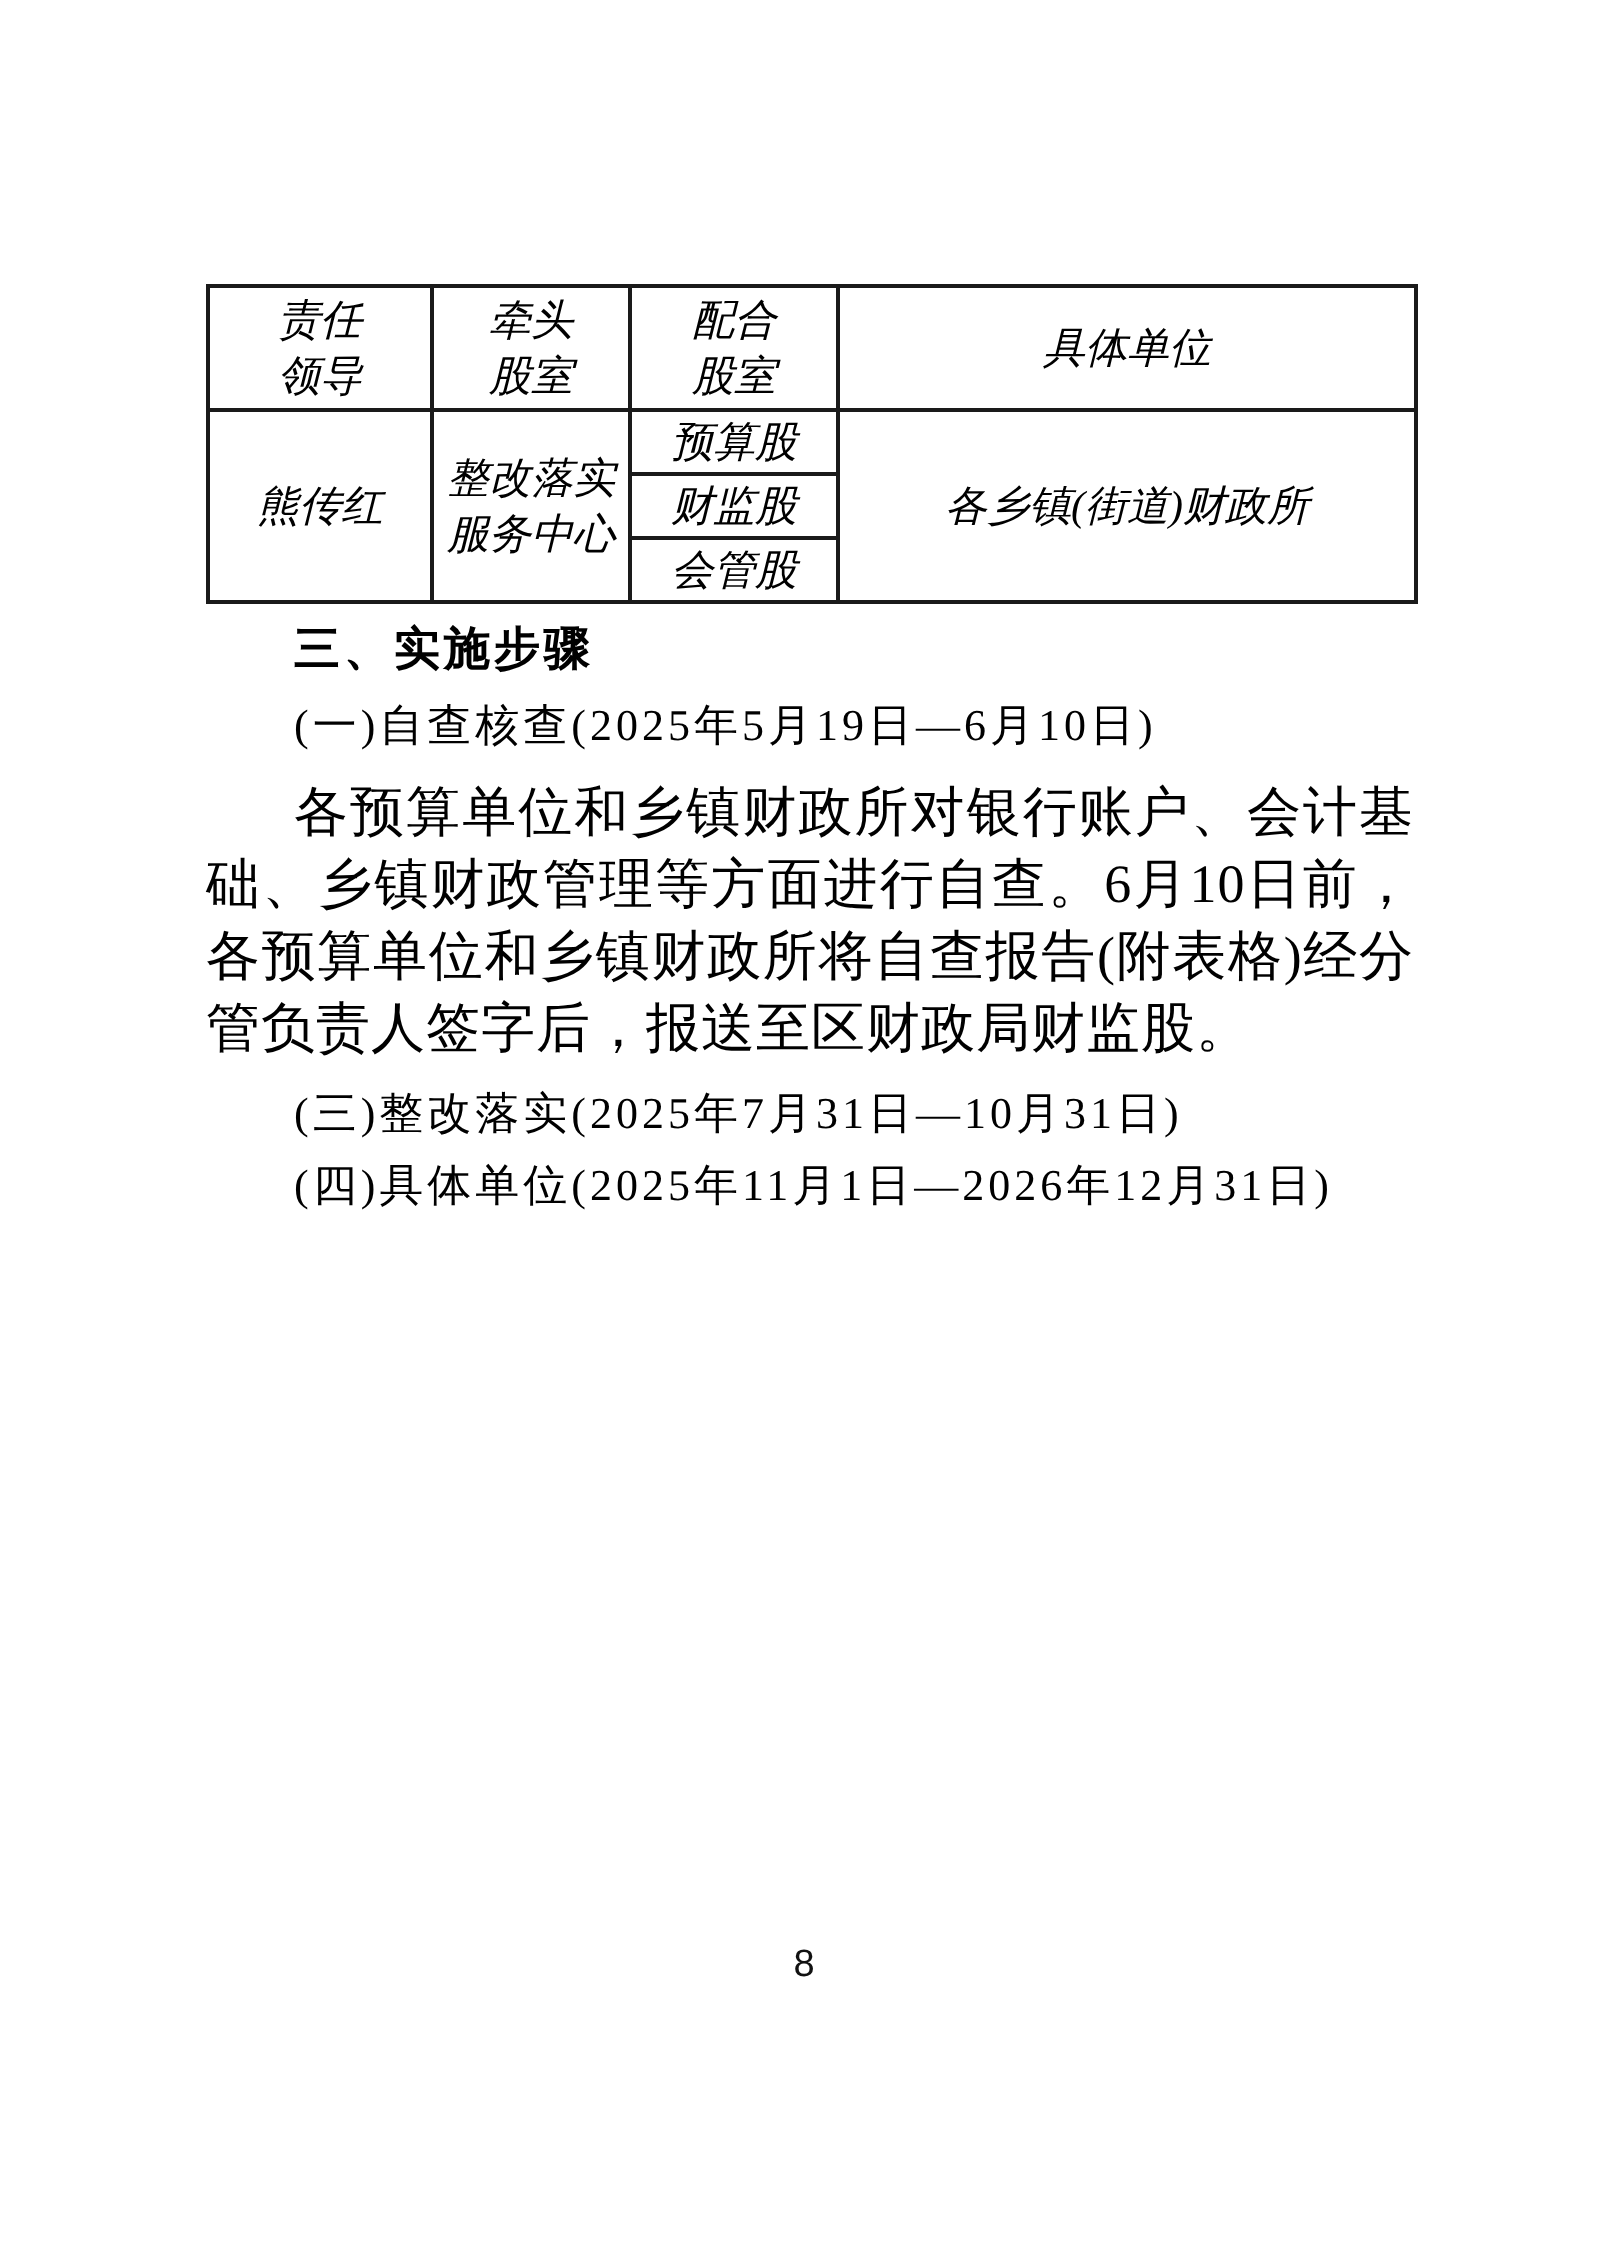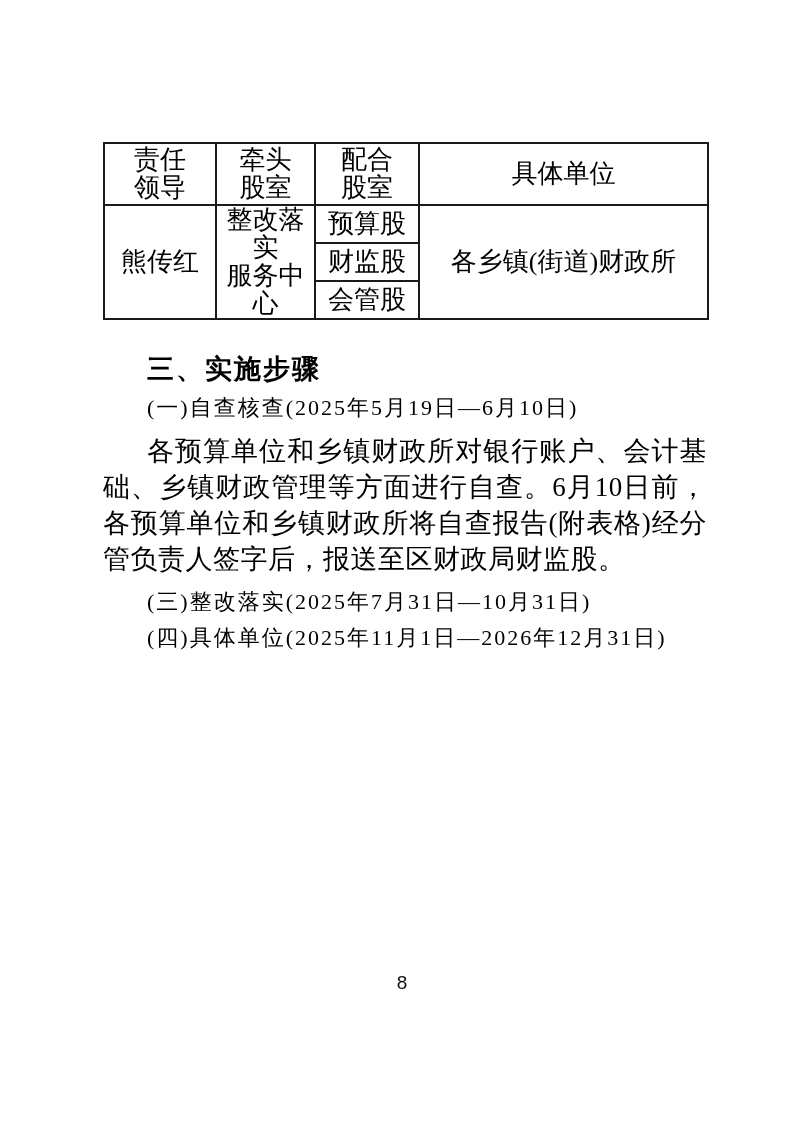--- a/index.html
+++ b/index.html
@@ -20,39 +20,40 @@
     position: absolute;
     left: 103px;
     top: 142px;
     width: 604px;
   }
   
   table.resp-table {
     border-collapse: collapse;
     table-layout: fixed;
     width: 604px;
-    font-size: 26px;
+    font-size: 21px;
     text-align: center;
     color: #000000;
+    font-style: italic;
   }
   table.resp-table td {
     border: 2px solid #1a1a1a;
     padding: 0;
     vertical-align: middle;
     line-height: 28px;
   }
   .pre-line { white-space: pre-line; }
   tr.hdr-row { height: 62px; }
   tr.sub-row { height: 32px; }
   
   .h-main {
-    margin: 35px 0 0 44px;
+    margin: 8px 0 0 44px;
     font-family: "Liberation Sans", sans-serif;
     font-weight: bold;
-    font-size: 27px;
+    font-size: 23px;
     line-height: 28px;
     letter-spacing: 2px;
   }
   .h-sec {
     margin: 9px 0 0 44px;
     font-family: "Liberation Serif", serif;
     font-weight: normal;
     font-size: 22px;
     line-height: 32px;
     letter-spacing: 2px;

